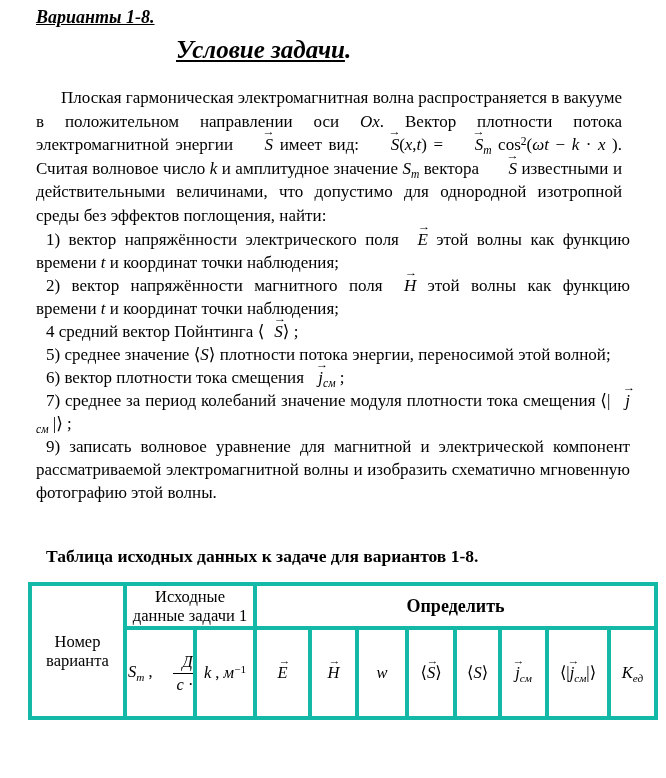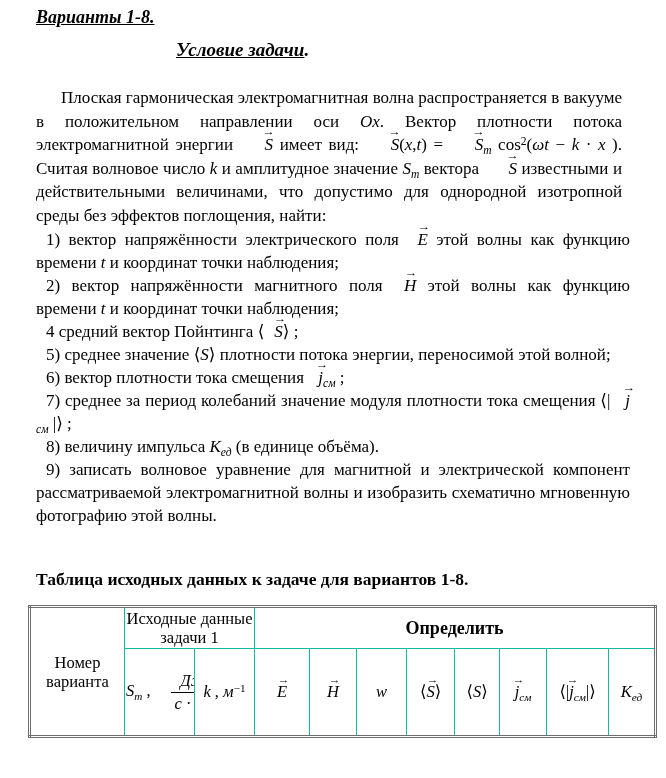--- a/index.html
+++ b/index.html
@@ -10,21 +10,21 @@
     font-size: 17px;
     overflow: hidden;
   }
   .page { padding: 6px 36px 16px 36px; }
 
   h1.doc-title {
     margin: 0; font-size: 18px; font-weight: bold; font-style: italic;
     line-height: 22px;
   }
   h2.doc-heading {
-    margin: 9px 0 0 140px; font-size: 19px; font-weight: bold; font-style: italic;
+    margin: 9px 0 0 140px; font-size: 25px; font-weight: bold; font-style: italic;
     line-height: 26px;
   }
   .u { text-decoration: underline; }
 
   p.intro {
     margin: 23px 8px 0 0;
     text-align: justify;
     line-height: 23.5px;
     text-indent: 25px;
   }
@@ -40,30 +40,30 @@
   .vec .ar {
     position: absolute; top: -0.58em; left: 50%;
     transform: translateX(-42%) scale(0.72, 0.55);
     font-style: normal; line-height: 1; pointer-events: none;
   }
   .frac { display: inline-block; vertical-align: middle; text-align: center; margin-left: 20px; }
   .frac .num { display: block; border-bottom: 1px solid #000; padding: 0 4px 1px 4px; }
   .frac .den { display: block; padding: 1px 4px 0 4px; font-family: Liberation Serif, serif; }
 
   p.tbl-caption {
-    margin: 40px 0 0 0; font-weight: bold; font-size: 17.5px; line-height: 24px;
+    margin: 40px 0 0 10px; font-weight: bold; font-size: 17.5px; line-height: 24px;
   }
 
   table.data-table {
     border-collapse: collapse; table-layout: fixed;
     width: 629px; margin: 14px 0 0 -8px;
     border: 3px double #6e6e6e;
   }
   table.data-table th {
-    border: 1px solid #14b8a6;
+    border: 4px solid #14b8a6;
     font-weight: normal; text-align: center; vertical-align: middle;
     padding: 1px 1px; font-size: 16.5px; overflow: hidden;
   }
   tr.row-groups th { height: 34px; line-height: 19px; }
   tr.row-symbols th { height: 84px; }
   th.variant-col { line-height: 20px; }
   th.sm-col { white-space: nowrap; }
 </style>
 </head>
 <body>
@@ -76,21 +76,20 @@
 
   <p class="intro">Плоская гармоническая электромагнитная волна распространяется в вакууме в положительном направлении оси <i>Ox</i>.  Вектор плотности потока электромагнитной энергии <span class="vec"><span class="ar">→</span><i>S</i></span> имеет вид:  <span class="vec"><span class="ar">→</span><i>S</i></span>(<i>x</i>,<i>t</i>) = <span class="vec"><span class="ar">→</span><i>S</i></span><sub><i>m</i></sub> cos<sup>2</sup>(<i>ωt</i> − <i>k</i> · <i>x</i> ).  Считая волновое число <i>k</i> и амплитудное значение <i>S</i><sub><i>m</i></sub> вектора <span class="vec"><span class="ar">→</span><i>S</i></span> известными и действительными величинами, что допустимо для однородной  изотропной среды без  эффектов поглощения, найти:</p>
 
   <div class="items">
     <div class="item">1) вектор напряжённости электрического поля  <span class="vec"><span class="ar">→</span><i>E</i></span>  этой волны как функцию времени  <i>t</i>  и координат  точки наблюдения;</div>
     <div class="item">2) вектор напряжённости магнитного поля <span class="vec"><span class="ar">→</span><i>H</i></span> этой волны как функцию времени  <i>t</i>  и координат  точки наблюдения;</div>
     <div class="item">4  средний вектор Пойнтинга ⟨<span class="vec"><span class="ar">→</span><i>S</i></span>⟩ ;</div>
     <div class="item">5)  среднее значение ⟨<i>S</i>⟩ плотности потока энергии, переносимой этой волной;</div>
     <div class="item">6) вектор плотности тока смещения  <span class="vec"><span class="ar">→</span><i>j</i></span><sub><i>см</i></sub> ;</div>
     <div class="item">7) среднее за период колебаний значение модуля плотности тока смещения ⟨| <span class="vec"><span class="ar">→</span><i>j</i></span><sub><i>см</i></sub> |⟩ ;</div>
-    <div class="item">8) величину импульса <i>K</i><sub><i>ед</i></sub> (в единице объёма).</div>
     <div class="item">9) записать волновое уравнение для магнитной и электрической компонент рассматриваемой электромагнитной волны и изобразить схематично мгновенную фотографию этой волны.</div>
   </div>
 
   <p class="tbl-caption">Таблица исходных данных к задаче для вариантов 1-8.</p>
 
   <table class="data-table">
     <colgroup>
       <col style="width:95px">
         <col style="width:70px">
         <col style="width:60px">

